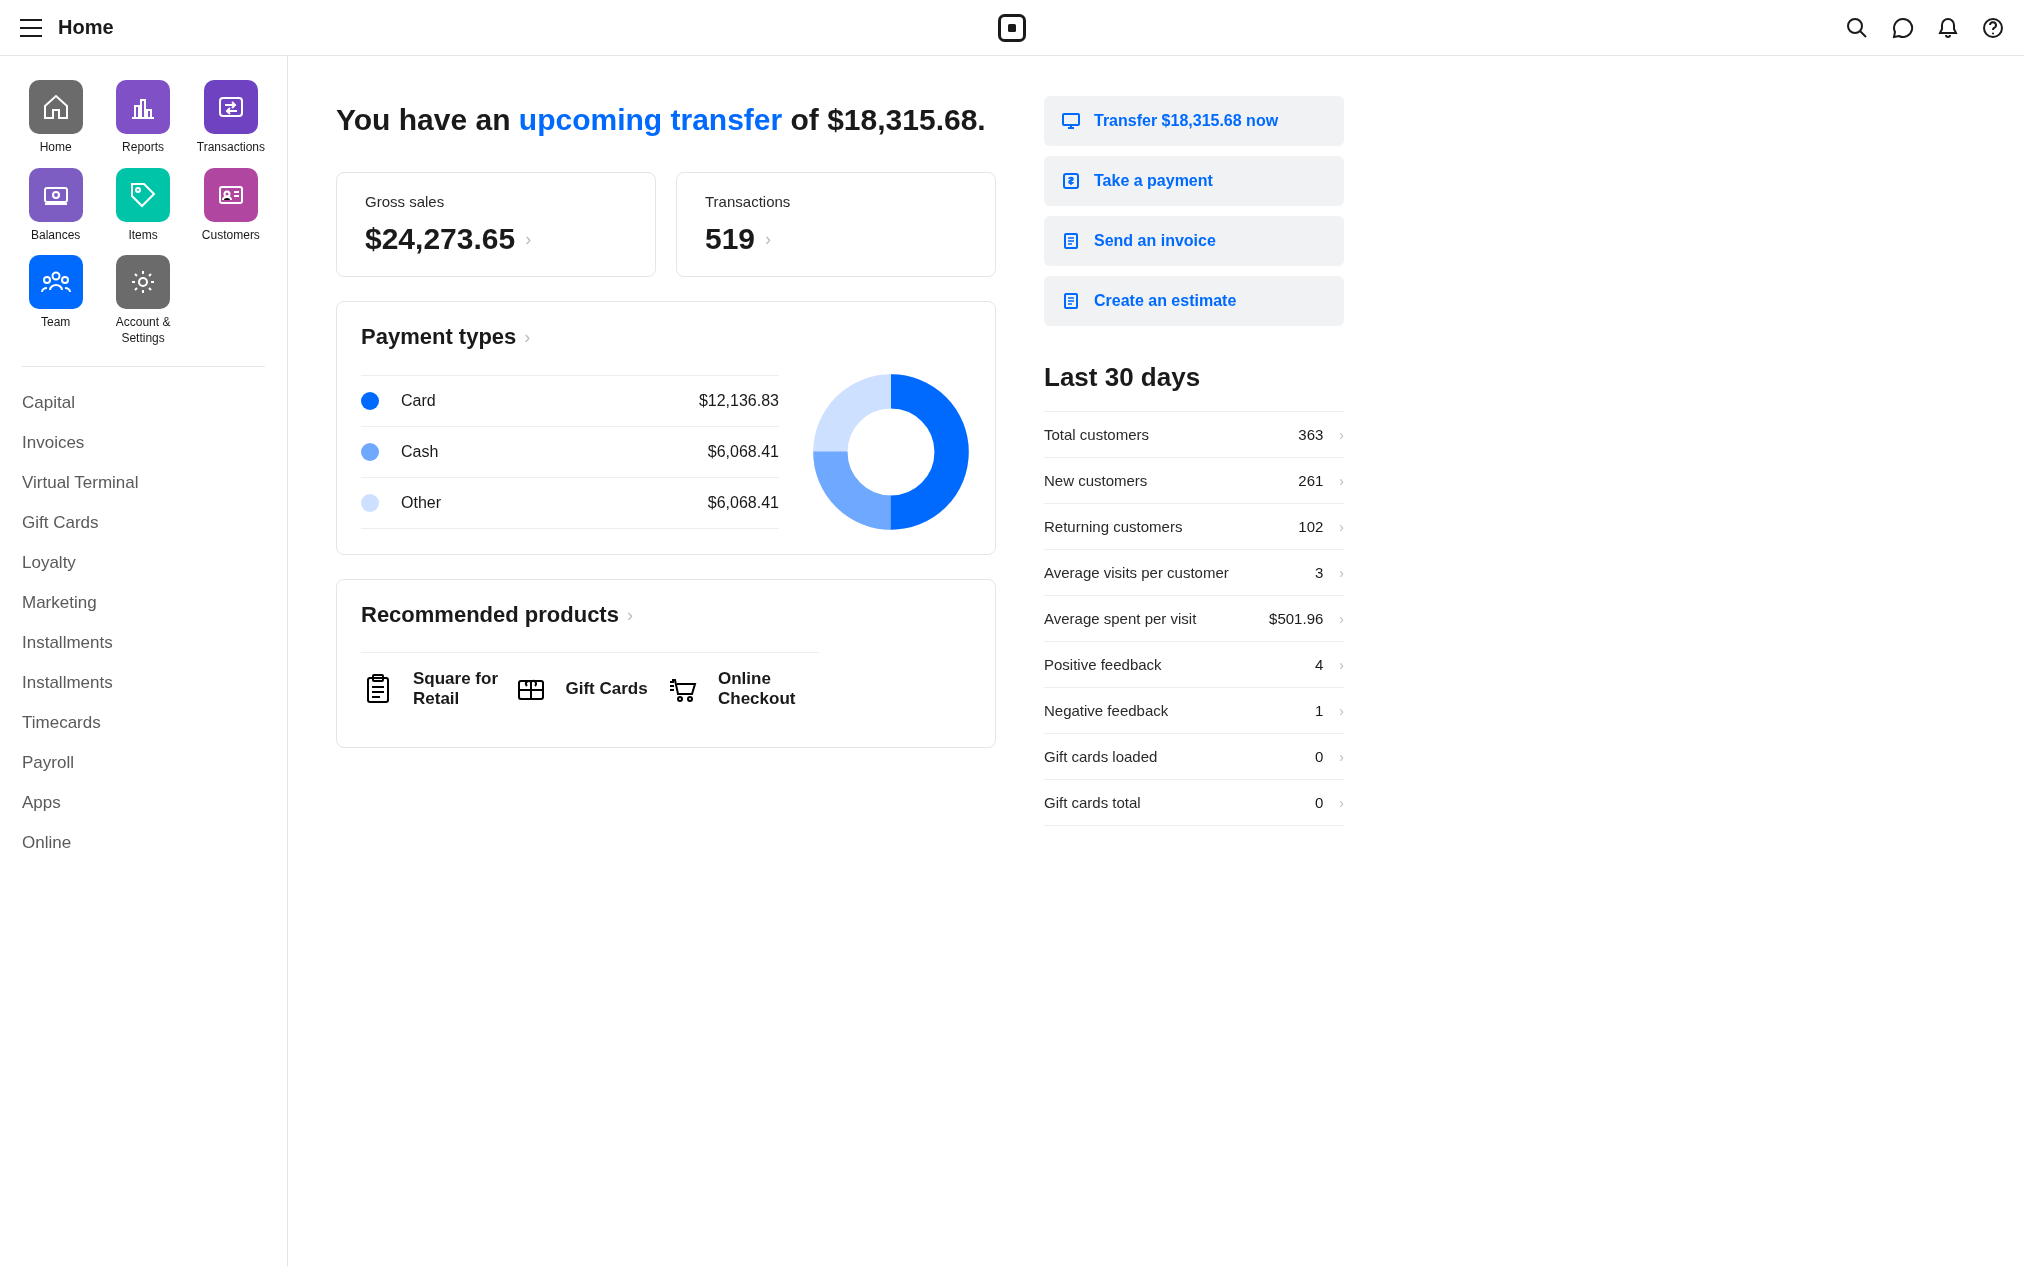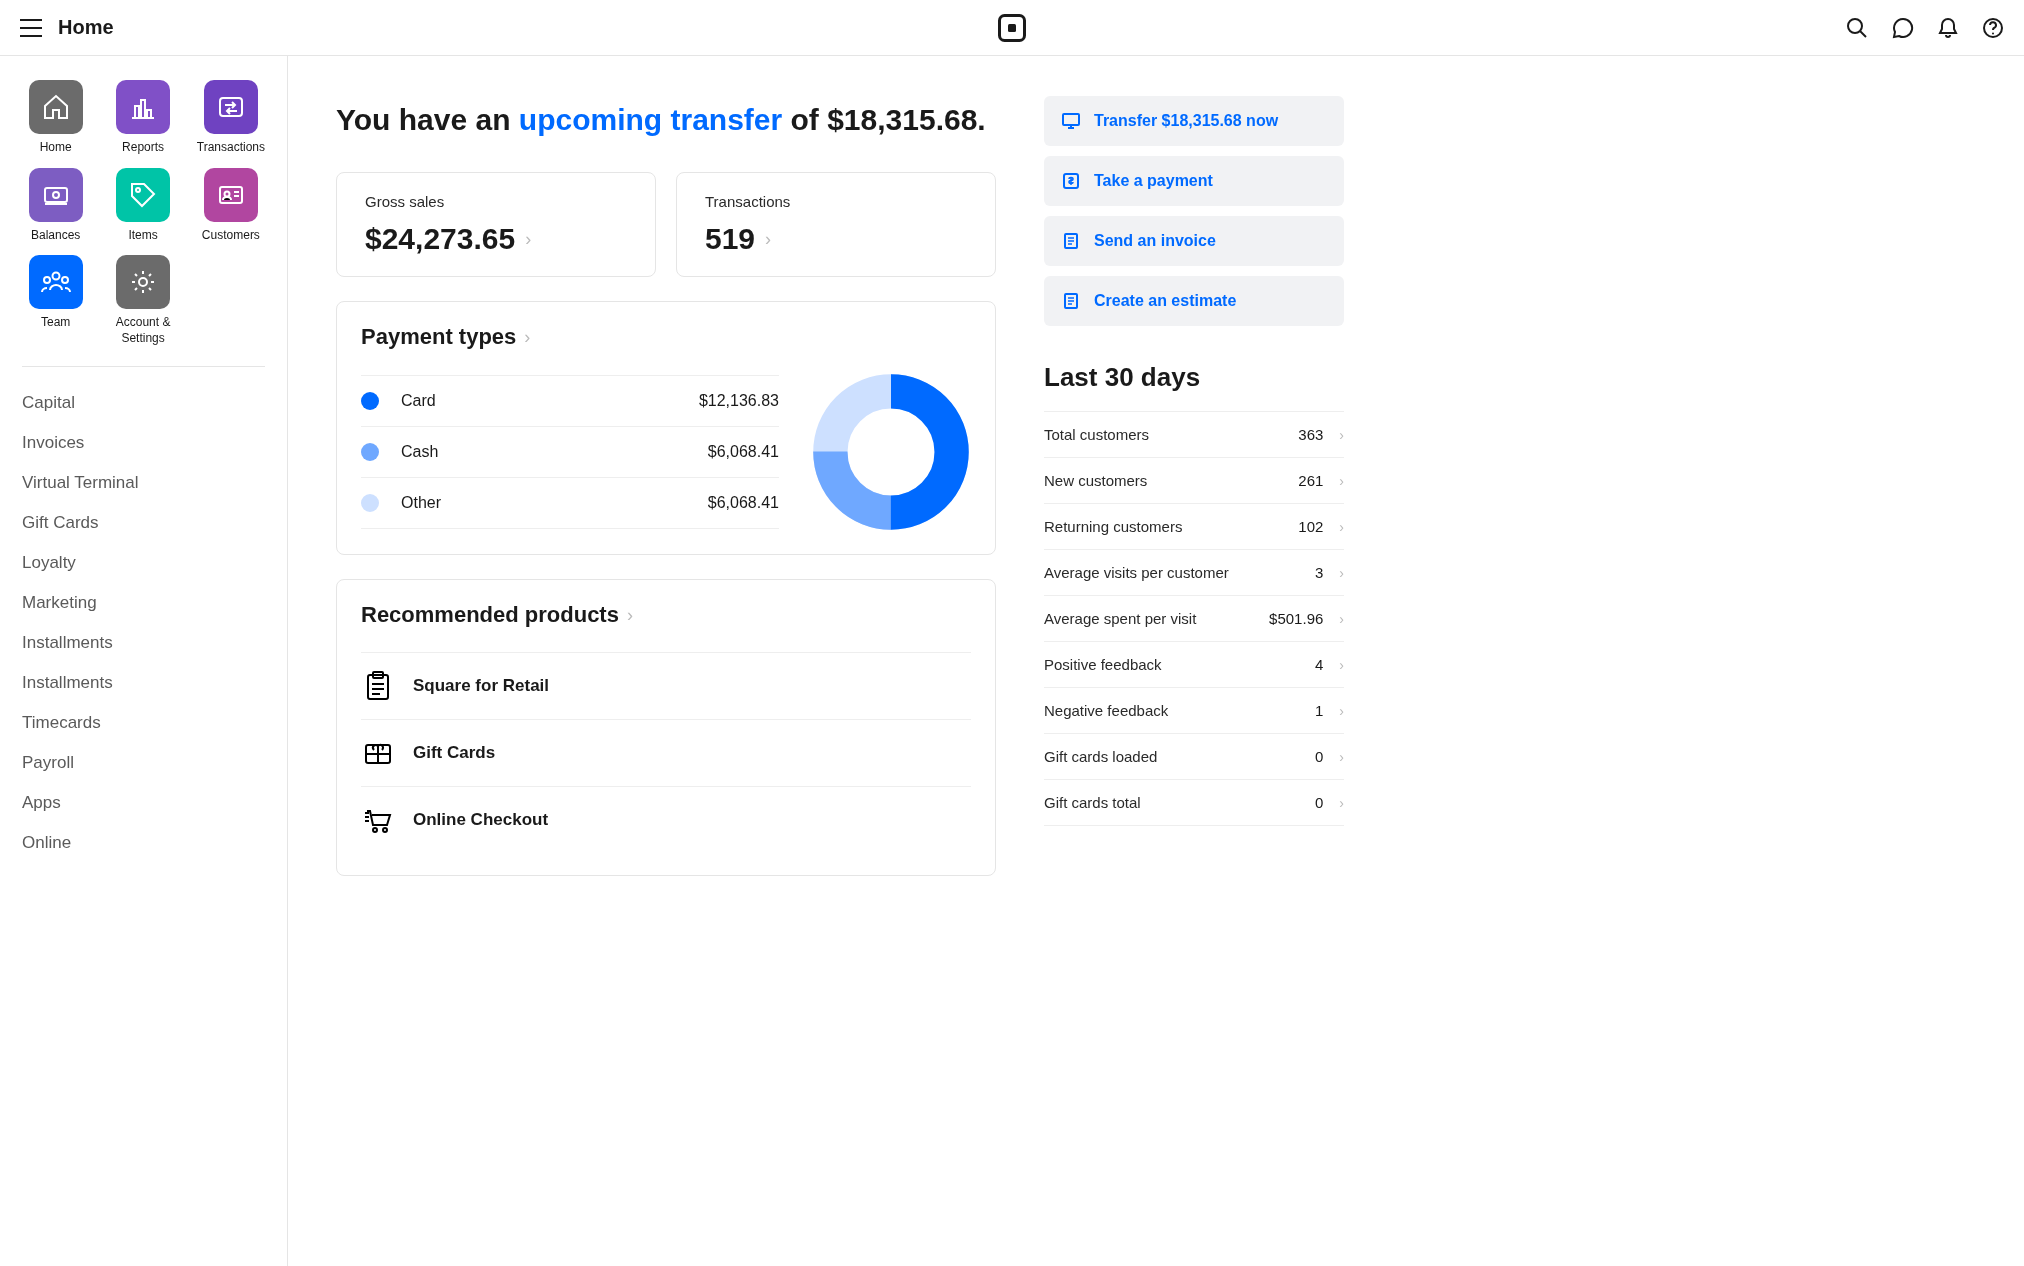--- a/index.html
+++ b/index.html
@@ -115,21 +115,21 @@
 .pay-row:first-child { border-top: 1px solid #eee; }
 .dot { width: 18px; height: 18px; border-radius: 50%; margin-right: 22px; }
 .d1 { background: #006aff; }
 .d2 { background: #6fa8ff; }
 .d3 { background: #cde0ff; }
 .pay-label { flex: 1; font-size: 16px; }
 .pay-val { font-size: 16px; }
 
 .donut { width: 160px; height: 160px; }
 
-.rec-grid { display: grid; grid-template-columns: 1fr; margin-top: 24px; }
+.rec-grid { display: grid; grid-template-columns: 1fr 1fr 1fr 1fr; margin-top: 24px; }
 .rec-item {
   display: flex;
   align-items: center;
   gap: 18px;
   padding: 16px 0;
   border-top: 1px solid #eee;
   cursor: pointer;
 }
 .rec-label { font-size: 17px; font-weight: 600; }
 

